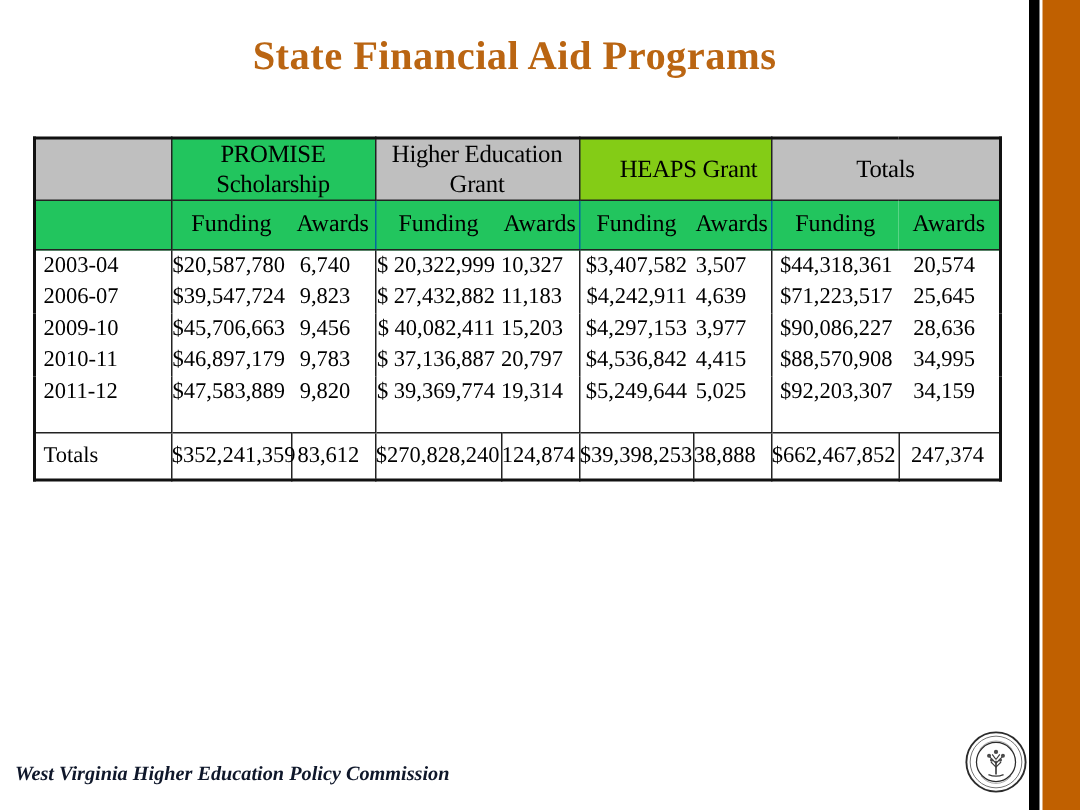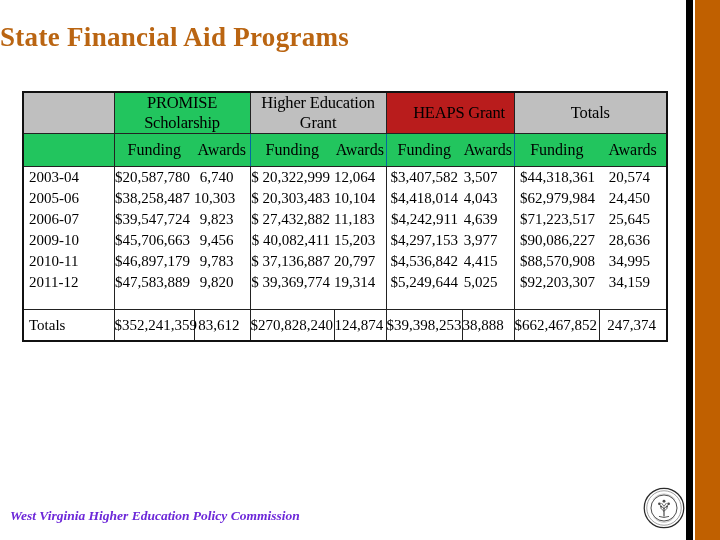--- a/index.html
+++ b/index.html
@@ -32,21 +32,21 @@
     height: 540px;
     background: #C06000;
   }
 
   
   #slide-title {
     position: absolute;
     top: 22px;
     left: 0;
     width: 686px;
-    text-align: left;
+    text-align: center;
     font-size: 27px;
     font-weight: bold;
     color: #BA6512;
     letter-spacing: 0.3px;
     font-family: "Liberation Serif", "DejaVu Serif", serif;
   }
 
   
   #aid-table-wrap {
     position: absolute;
@@ -198,55 +198,44 @@
       <col style="width:76px">
         <col style="width:52px">
       <col style="width:85px">
         <col style="width:68px">
     </colgroup>
     <tbody id="table-body">
         <tr class="group-head">
           <td class="corner" style="background: rgb(191, 191, 191);"></td>
           <td colspan="2" style="background: #22c55e;">PROMISE Scholarship</td>
           <td colspan="2" style="background: rgb(191, 191, 191);">Higher Education Grant</td>
-          <td colspan="2" style="background: #b91c1c; padding-left: 18px;">HEAPS Grant</td>
+          <td colspan="2" style="background: #84cc16; padding-left: 18px;">HEAPS Grant</td>
           <td colspan="2" style="background: rgb(191, 191, 191);">Totals</td>
         </tr>
         <tr class="sub-head">
           <td class="corner"></td>
           <td class="grp-start">Funding</td>
           <td class="grp-end">Awards</td>
           <td class="grp-start">Funding</td>
           <td class="grp-end">Awards</td>
           <td class="grp-start">Funding</td>
           <td class="grp-end">Awards</td>
           <td class="grp-start">Funding</td>
           <td class="grp-end">Awards</td>
         </tr>
         <tr class="data-row">
           <td class="yr">2003-04</td>
           <td class="fund">$20,587,780</td>
           <td class="awd">6,740</td>
           <td class="fund">$  20,322,999</td>
-          <td class="awd">12,064</td>
+          <td class="awd">10,327</td>
           <td class="fund">$3,407,582</td>
           <td class="awd">3,507</td>
           <td class="fund">$44,318,361</td>
           <td class="awd last">20,574</td>
-        </tr>
-        <tr class="data-row">
-          <td class="yr">2005-06</td>
-          <td class="fund">$38,258,487</td>
-          <td class="awd">10,303</td>
-          <td class="fund">$  20,303,483</td>
-          <td class="awd">10,104</td>
-          <td class="fund">$4,418,014</td>
-          <td class="awd">4,043</td>
-          <td class="fund">$62,979,984</td>
-          <td class="awd last">24,450</td>
         </tr>
         <tr class="data-row">
           <td class="yr">2006-07</td>
           <td class="fund">$39,547,724</td>
           <td class="awd">9,823</td>
           <td class="fund">$  27,432,882</td>
           <td class="awd">11,183</td>
           <td class="fund">$4,242,911</td>
           <td class="awd">4,639</td>
           <td class="fund">$71,223,517</td>
@@ -304,21 +293,21 @@
           <td class="awd">124,874</td>
           <td class="fund">$39,398,253</td>
           <td class="awd">38,888</td>
           <td class="fund">$662,467,852</td>
           <td class="awd last">247,374</td>
         </tr>
       </tbody>
   </table>
 </div>
 
-<div id="footer-text" style="color: #6d28d9;">West Virginia Higher Education Policy Commission</div>
+<div id="footer-text" style="color: #0f172a;">West Virginia Higher Education Policy Commission</div>
 
 <svg id="seal-logo" viewBox="0 0 100 100">
   <circle cx="50" cy="50" r="47" fill="none" stroke="#2b2b2b" stroke-width="3"></circle>
   <circle cx="50" cy="50" r="41" fill="none" stroke="#6b6b6b" stroke-width="1.5"></circle>
   <circle cx="50" cy="50" r="31" fill="none" stroke="#2b2b2b" stroke-width="2"></circle>
   <path d="M50 70 L50 48" stroke="#3a3a3a" stroke-width="2.6" fill="none"></path>
   <path d="M50 52 L40 42 M50 52 L60 42 M50 58 L42 50 M50 58 L58 50 M50 46 L44 38 M50 46 L56 38" stroke="#3a3a3a" stroke-width="1.8" fill="none"></path>
   <circle cx="39" cy="40" r="3.2" fill="#4a4a4a"></circle>
   <circle cx="61" cy="40" r="3.2" fill="#4a4a4a"></circle>
   <circle cx="50" cy="34" r="3.4" fill="#4a4a4a"></circle>

